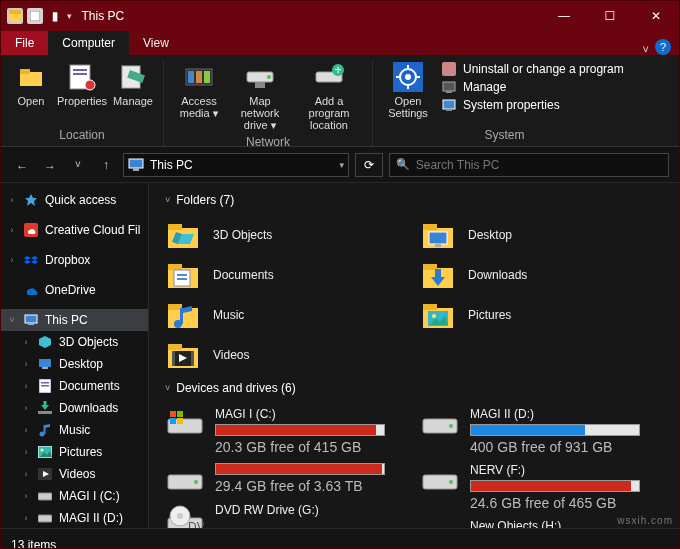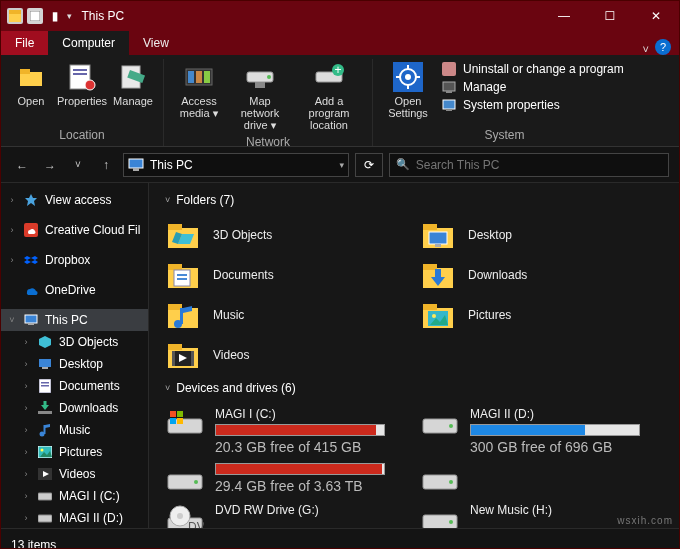--- a/index.html
+++ b/index.html
@@ -255,21 +255,21 @@
 <div class="body">
 
   <div class="navpane">
     <div class="nitem">
         <span class="chv">›</span>
         <span class="ni">
           <svg width="14" height="14">
             <polygon points="7,1 9,5 13,5 10,8 11,13 7,10 3,13 4,8 1,5 5,5" fill="#4aa3df"></polygon>
           </svg>
         </span>
-        <span class="nlbl">View access</span>
+        <span class="nlbl">Quick access</span>
       </div>
     <div style="height:8px"></div>
     <div class="nitem">
         <span class="chv">›</span>
         <span class="ni">
           <svg width="14" height="14">
             <rect width="14" height="14" fill="#da3b2a" rx="2"></rect>
             <path d="M4 9a2 2 0 0 1 2-2 3 3 0 0 1 5 1 2 2 0 0 1-1 3H5a2 2 0 0 1-1-2" fill="#fff"></path>
           </svg>
         </span>
@@ -557,40 +557,47 @@
               <svg width="38" height="28">
                 <rect x="2" y="10" width="34" height="14" rx="2" fill="#d6d6d6" stroke="#999"></rect>
                 <circle cx="30" cy="17" r="2" fill="#5b5"></circle>
               </svg>
             </span>
           <div class="dinfo">
               <span class="dn">MAGI II (D:)</span>
               <div class="bar">
                 <div class="fill blue" style="width:68%"></div>
               </div>
-              <span class="df">300 GB free of 696 GB</span>
+              <span class="df">400 GB free of 931 GB</span>
             </div>
         </div>
         <div class="drive">
           <span class="di">
               <svg width="38" height="28">
                 <rect x="2" y="10" width="34" height="14" rx="2" fill="#d6d6d6" stroke="#999"></rect>
                 <circle cx="30" cy="17" r="2" fill="#5b5"></circle>
               </svg>
             </span>
+          <div class="dinfo">
+              <span class="dn">NERV (F:)</span>
+              <div class="bar">
+                <div class="fill" style="width:95%"></div>
+              </div>
+              <span class="df">24.6 GB free of 465 GB</span>
+            </div>
         </div>
         <div class="drive">
           <span class="di">
               <svg width="38" height="28">
                 <rect x="2" y="10" width="34" height="14" rx="2" fill="#d6d6d6" stroke="#999"></rect>
                 <circle cx="30" cy="17" r="2" fill="#5b5"></circle>
               </svg>
             </span>
           <div class="dinfo">
-              <span class="dn">New Music (H:)</span>
+              <span class="dn">New Objects (H:)</span>
             </div>
         </div>
       </div>
     </div>
   </div>
 </div>
 
 <div class="status">
   <span>13 items</span>
   <span></span>

